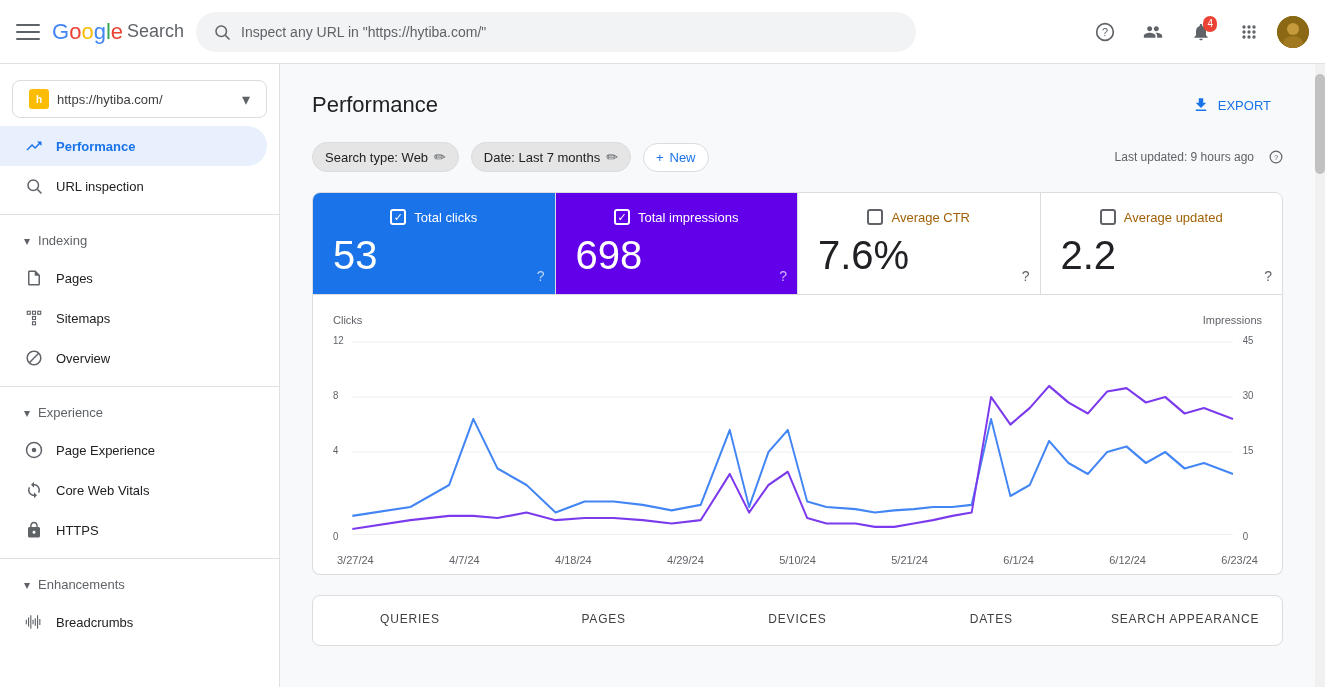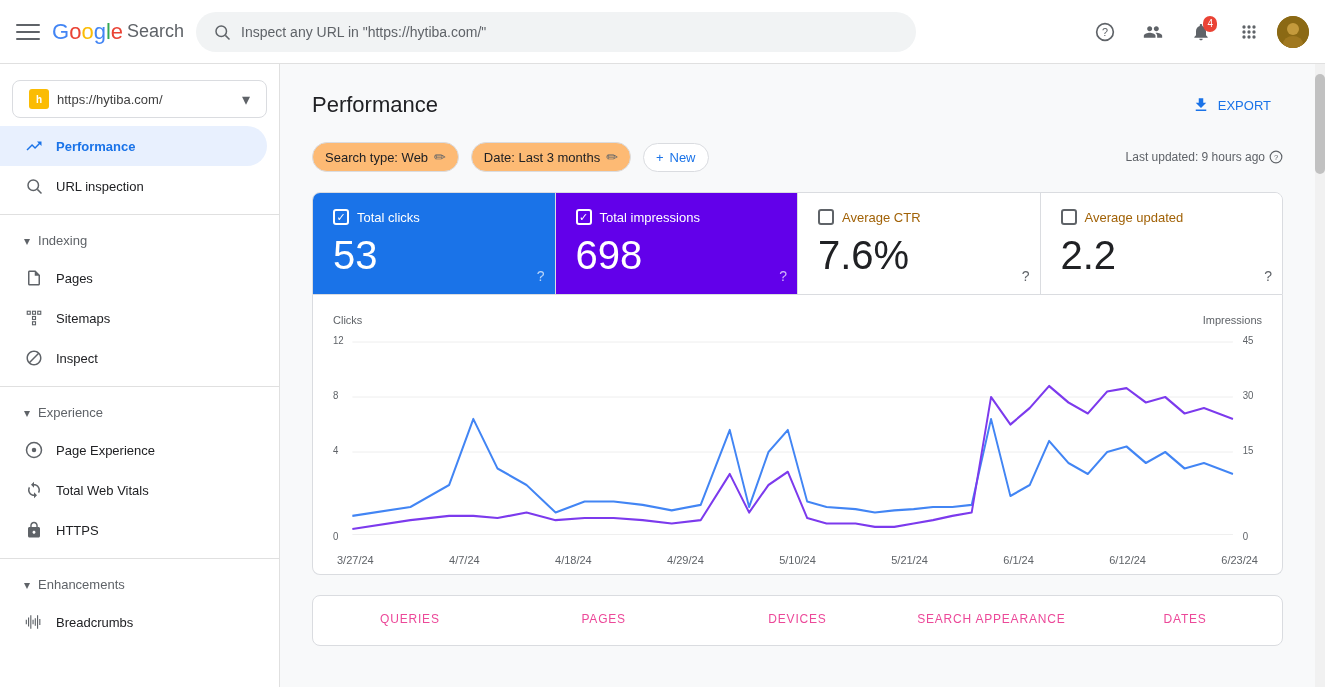--- a/index.html
+++ b/index.html
@@ -74,33 +74,33 @@
     
     .page-title-row { display: flex; align-items: center; justify-content: space-between; margin-bottom: 20px; }
     .page-title { font-size: 22px; font-weight: 400; color: #202124; }
     .export-btn { display: flex; align-items: center; gap: 8px; color: #1a73e8; font-size: 13px; font-weight: 500; cursor: pointer; padding: 8px 12px; border-radius: 4px; }
 
     
     .filter-row { display: flex; align-items: center; gap: 12px; margin-bottom: 20px; }
     .filter-chip {
       display: flex; align-items: center; gap: 6px;
       border: 1px solid #dadce0; border-radius: 16px;
-      padding: 6px 12px; background: #fdba74; cursor: pointer; font-size: 13px; color: #202124;
+      padding: 6px 12px; background: #e5e5e5; cursor: pointer; font-size: 13px; color: #202124;
     }
     .filter-chip .edit-icon { color: #5f6368; font-size: 14px; }
     .new-btn { display: flex; align-items: center; gap: 6px; color: #1a73e8; font-size: 13px; font-weight: 500; cursor: pointer; padding: 6px 12px; border-radius: 16px; border: 1px solid #dadce0; background: #fff; }
-    .last-updated { margin-left: auto; color: #5f6368; font-size: 12px; display: flex; align-items: center; gap: 4px; }
+    .last-updated { margin-left: auto; color: #5f6368; font-size: 12px; display: flex; align-items: center; gap: 15px; }
 
     
     .metric-cards { display: flex; margin-bottom: 0; border: 1px solid #dadce0; border-radius: 8px 8px 0 0; overflow: hidden; background: #fff; }
     .metric-card { flex: 1; padding: 16px 20px 12px; border-right: 1px solid #dadce0; position: relative; cursor: pointer; }
     .metric-card:last-child { border-right: none; }
     .metric-card.active-blue { background: #1a73e8; color: #fff; }
     .metric-card.active-purple { background: #6200ea; color: #fff; }
-    .metric-header { display: flex; align-items: center; gap: 8px; margin-bottom: 8px; }
+    .metric-header { display: flex; align-items: center; gap: 8px; margin-bottom: 8px; justify-content: center; }
     .metric-checkbox { width: 16px; height: 16px; border: 2px solid currentColor; border-radius: 3px; display: flex; align-items: center; justify-content: center; flex-shrink: 0; }
     .metric-checkbox.checked::after { content: '✓'; font-size: 11px; line-height: 1; }
     .metric-label { font-size: 13px; font-weight: 500; }
     .metric-value { font-size: 40px; font-weight: 300; margin: 4px 0; }
     .metric-card.active-blue .metric-value, .metric-card.active-blue .metric-label { color: #fff; }
     .metric-card.active-purple .metric-value, .metric-card.active-purple .metric-label { color: #fff; }
     .metric-card .help-icon { position: absolute; bottom: 10px; right: 10px; color: rgba(255,255,255,0.7); font-size: 14px; }
     .metric-card.inactive .help-icon { color: #5f6368; }
     .metric-card.inactive .metric-label { color: #a16207; }
     .metric-card.inactive { background: #fff; }
@@ -118,21 +118,21 @@
     .chart-svg-wrap { position: relative; }
     svg.chart { width: 100%; height: 220px; }
     .chart-x-labels { display: flex; justify-content: space-between; padding: 0 4px; }
     .chart-x-label { font-size: 11px; color: #5f6368; }
 
     
     .bottom-tabs { background: #fff; border: 1px solid #dadce0; border-radius: 8px; }
     .tabs-row { display: flex; border-bottom: none; }
     .tab-item {
       flex: 1; text-align: center; padding: 16px 8px; font-size: 12px; font-weight: 500;
-      color: #ec4899; cursor: pointer; letter-spacing: 0.8px; text-transform: uppercase;
+      color: #404040; cursor: pointer; letter-spacing: 0.8px; text-transform: uppercase;
       border-bottom: 3px solid transparent; position: relative;
     }
   </style>
 </head>
 <body>
 
 <div class="top-header">
   <div class="hamburger-icon">
     <span></span>
       <span></span>
@@ -256,21 +256,21 @@
       </span>
       <span class="nav-label">Sitemaps</span>
     </div>
 
     <div class="nav-item">
       <span class="nav-icon">
         <svg width="18" height="18" viewBox="0 0 24 24">
             <path d="M12 2C6.48 2 2 6.48 2 12s4.48 10 10 10 10-4.48 10-10S17.52 2 12 2zM4 12c0-4.42 3.58-8 8-8 1.85 0 3.55.63 4.9 1.69L5.69 16.9C4.63 15.55 4 13.85 4 12zm8 8c-1.85 0-3.55-.63-4.9-1.69L18.31 7.1C19.37 8.45 20 10.15 20 12c0 4.42-3.58 8-8 8z" fill="#5f6368"></path>
           </svg>
       </span>
-      <span class="nav-label">Inspect</span>
+      <span class="nav-label">Overview</span>
     </div>
 
     <div class="divider"></div>
 
     <div class="section-header">
       <span class="caret">▾</span>
       <span>Experience</span>
     </div>
 
     <div class="nav-item">
@@ -282,21 +282,21 @@
       </span>
       <span class="nav-label">Page Experience</span>
     </div>
 
     <div class="nav-item">
       <span class="nav-icon">
         <svg width="18" height="18" viewBox="0 0 24 24">
             <path d="M12 4V1L8 5l4 4V6c3.31 0 6 2.69 6 6 0 1.01-.25 1.97-.7 2.8l1.46 1.46C19.54 15.03 20 13.57 20 12c0-4.42-3.58-8-8-8zm0 14c-3.31 0-6-2.69-6-6 0-1.01.25-1.97.7-2.8L5.24 7.74C4.46 8.97 4 10.43 4 12c0 4.42 3.58 8 8 8v3l4-4-4-4v3z" fill="#5f6368"></path>
           </svg>
       </span>
-      <span class="nav-label">Total Web Vitals</span>
+      <span class="nav-label">Core Web Vitals</span>
     </div>
 
     <div class="nav-item">
       <span class="nav-icon">
         <svg width="18" height="18" viewBox="0 0 24 24">
             <path d="M18 8h-1V6c0-2.76-2.24-5-5-5S7 3.24 7 6v2H6c-1.1 0-2 .9-2 2v10c0 1.1.9 2 2 2h12c1.1 0 2-.9 2-2V10c0-1.1-.9-2-2-2zm-6 9c-1.1 0-2-.9-2-2s.9-2 2-2 2 .9 2 2-.9 2-2 2zm3.1-9H8.9V6c0-1.71 1.39-3.1 3.1-3.1 1.71 0 3.1 1.39 3.1 3.1v2z" fill="#5f6368"></path>
           </svg>
       </span>
       <span class="nav-label">HTTPS</span>
     </div>
@@ -331,21 +331,21 @@
           <span>EXPORT</span>
         </div>
       </div>
 
       <div class="filter-row">
         <div class="filter-chip">
           <span>Search type: Web</span>
           <span class="edit-icon">✏</span>
         </div>
         <div class="filter-chip">
-          <span>Date: Last 3 months</span>
+          <span>Date: Last 7 months</span>
           <span class="edit-icon">✏</span>
         </div>
         <div class="new-btn">
           <span>+</span>
           <span>New</span>
         </div>
         <div class="last-updated">
           <span>Last updated: 9 hours ago</span>
           <svg width="14" height="14" viewBox="0 0 24 24">
               <circle cx="12" cy="12" r="10" fill="none" stroke="#5f6368" stroke-width="2"></circle>
@@ -523,24 +523,24 @@
           <div class="tab-item">
             <span>QUERIES</span>
           </div>
           <div class="tab-item">
             <span>PAGES</span>
           </div>
           <div class="tab-item">
             <span>DEVICES</span>
           </div>
           <div class="tab-item">
+            <span>DATES</span>
+          </div>
+          <div class="tab-item">
             <span>SEARCH APPEARANCE</span>
-          </div>
-          <div class="tab-item">
-            <span>DATES</span>
           </div>
         </div>
       </div>
 
     </div>
   </div>
 
   <div style="position: relative; width: 10px; background: #f1f1f1; flex-shrink: 0;">
     <div style="position: absolute; top: 10px; left: 0; width: 10px; height: 100px; background: #c1c1c1; border-radius: 5px;"></div>
   </div>

